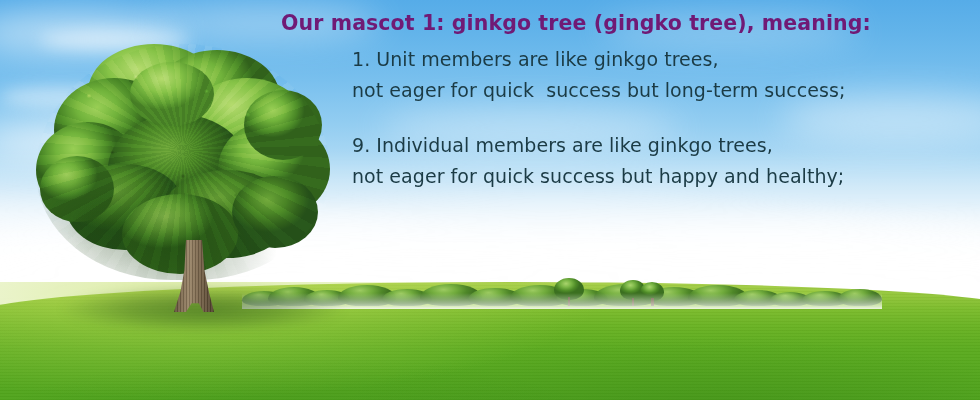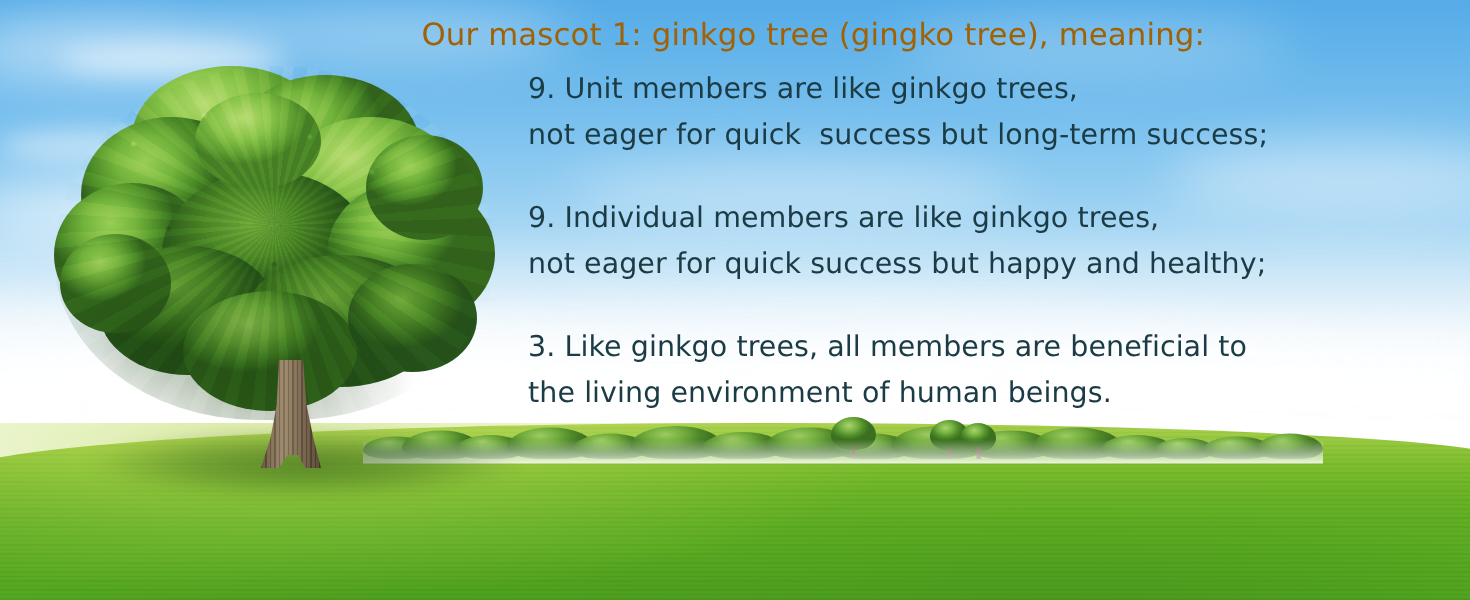--- a/index.html
+++ b/index.html
@@ -257,22 +257,22 @@
     position: absolute;
     left: 0; top: 0;
     width: 980px;
     height: 400px;
   }
   .headline {
     position: absolute;
     left: 281px;
     top: 11px;
     font-size: 20.5px;
-    font-weight: normal;
-    color: #a16207;
+    font-weight: bold;
+    color: #701a75;
     letter-spacing: 0.1px;
     white-space: pre;
   }
   .body-block {
     position: absolute;
     left: 352px;
     top: 44px;
     width: 600px;
   }
   .para {
@@ -361,22 +361,20 @@
     </div>
     <div class="canopy-shadow"></div>
     <div class="leaf-tex"></div>
     <div class="trunk"></div>
     <div class="trunk-tex"></div>
   </div>
 
   <div class="text-layer">
     <div class="headline">Our mascot 1: ginkgo tree (gingko tree), meaning:</div>
     <div class="body-block">
-      <p class="para">9. Unit members are like ginkgo trees,
+      <p class="para">1. Unit members are like ginkgo trees,
 not eager for quick  success but long-term success;</p>
       <p class="para">9. Individual members are like ginkgo trees,
 not eager for quick success but happy and healthy;</p>
-      <p class="para">3. Like ginkgo trees, all members are beneficial to
-the living environment of human beings.</p>
     </div>
   </div>
 
 </div>
 
 </body></html>

